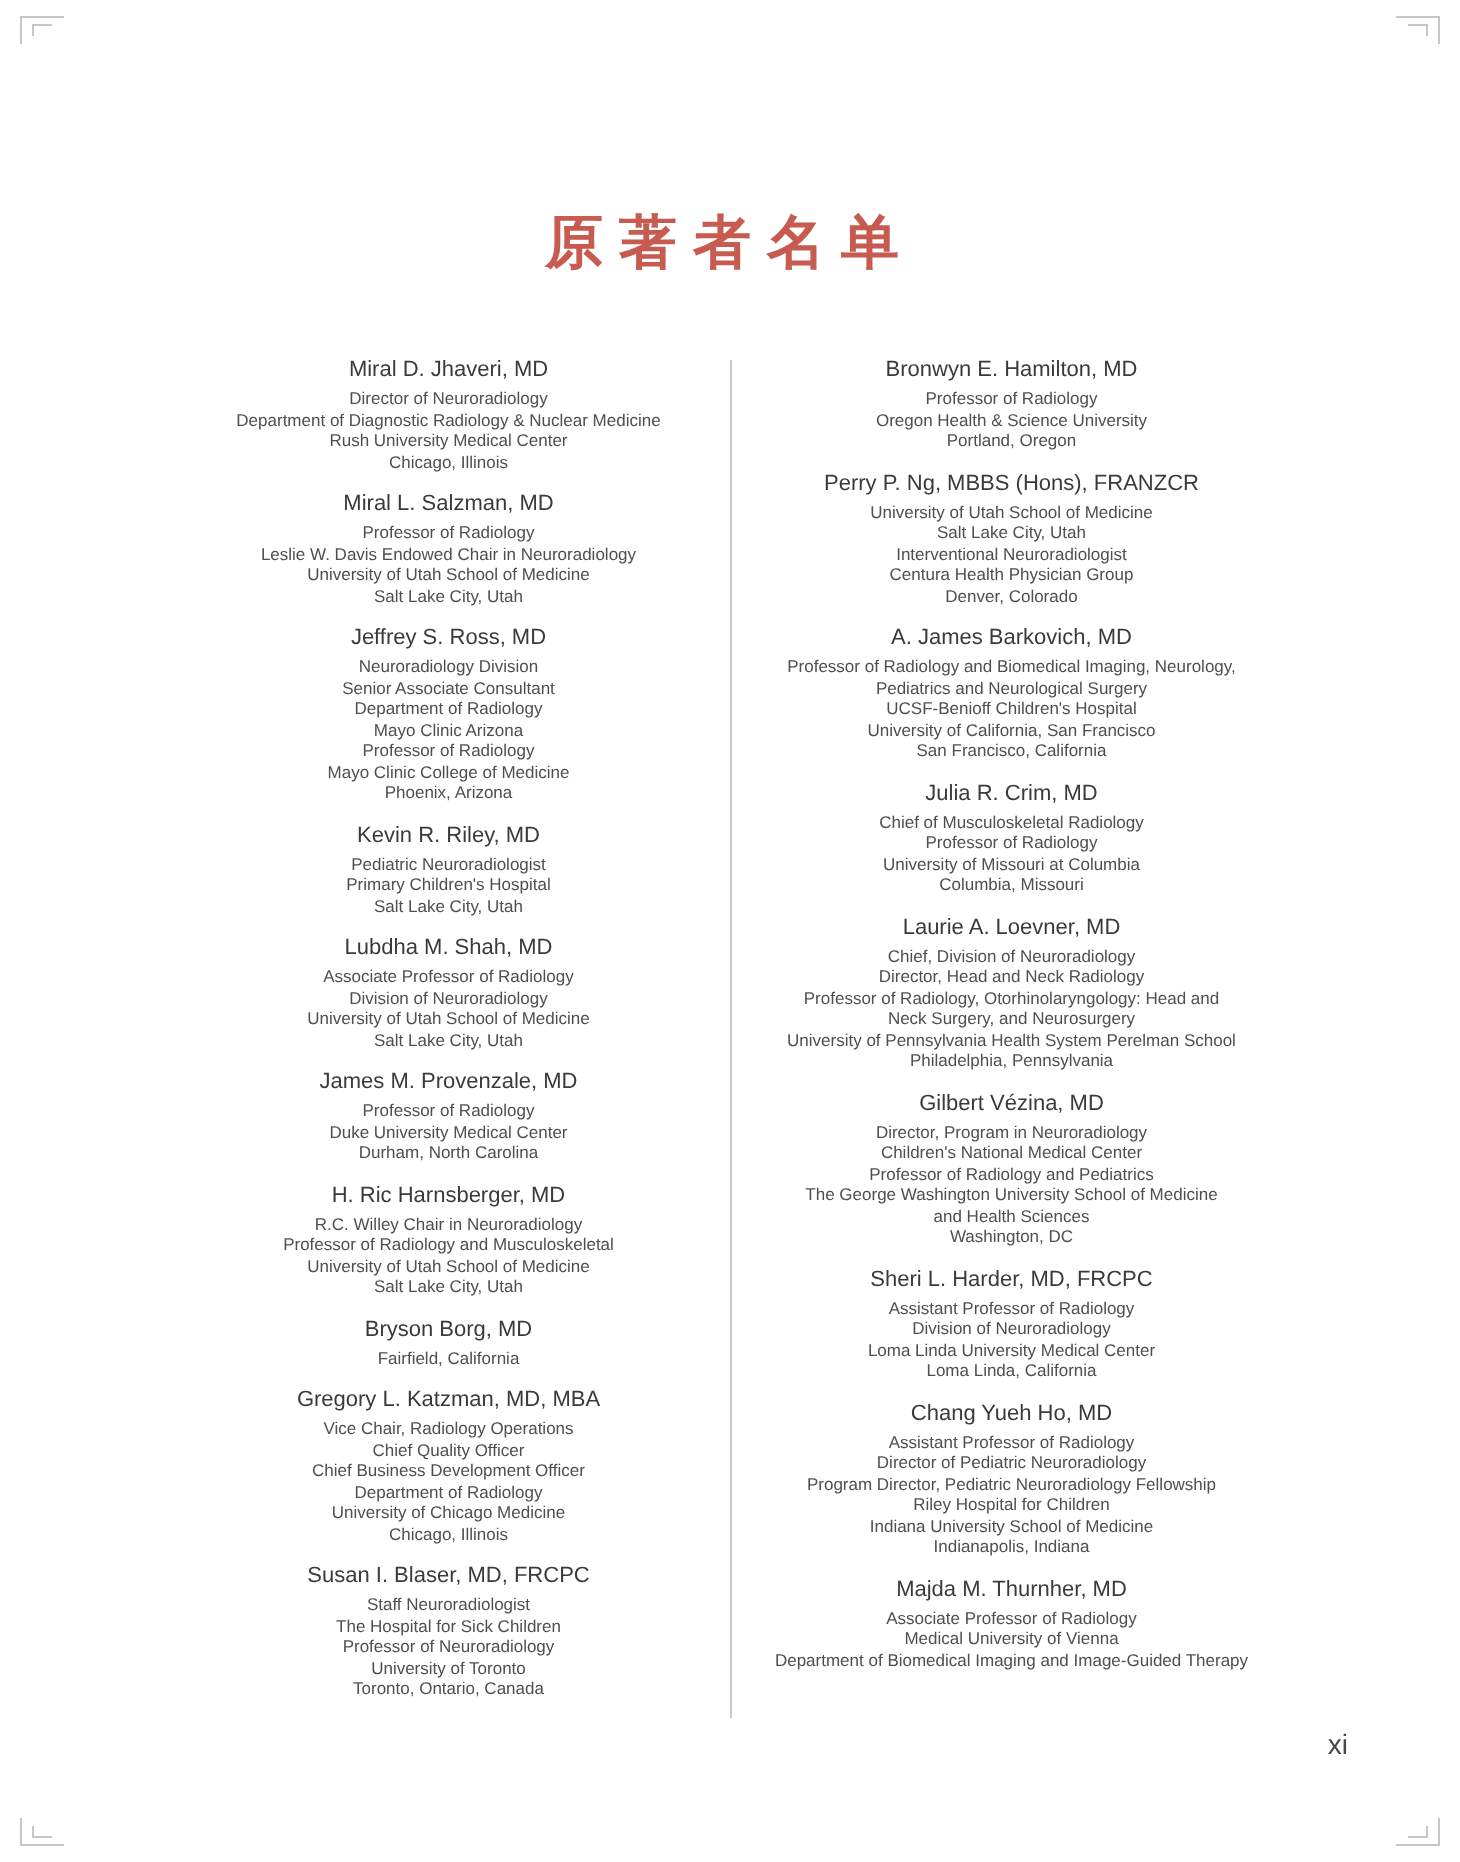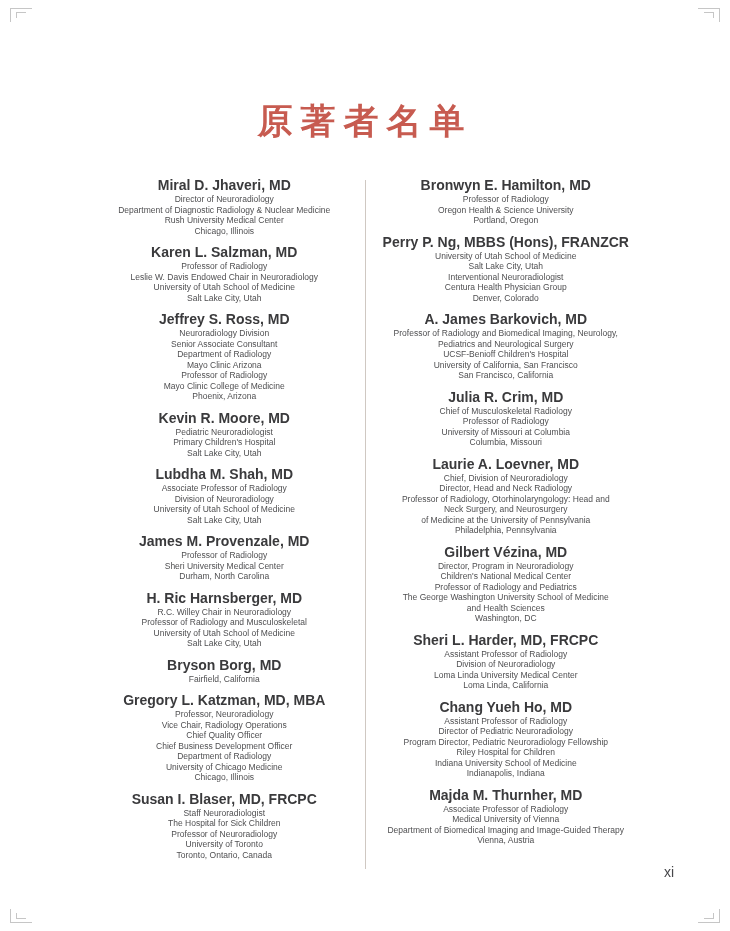--- a/index.html
+++ b/index.html
@@ -28,21 +28,21 @@
   .cm-bl::before, .cm-bl::after { border-left: 1px solid var(--crop-mark, #c6c6c6); border-bottom: 1px solid var(--crop-mark, #c6c6c6); }
   .cm-br::before, .cm-br::after { border-right: 1px solid var(--crop-mark, #c6c6c6); border-bottom: 1px solid var(--crop-mark, #c6c6c6); }
 
   
   .page-title {
     position: absolute;
     top: 100px;
     left: 0;
     width: 100%;
     text-align: center;
-    font-size: 35px;
+    font-size: 29px;
     line-height: 42px;
     font-weight: bold;
     letter-spacing: 8px;
     color: var(--title, #c75b50);
     font-family: "DejaVu Sans", "Liberation Sans", sans-serif;
   }
 
   
   .columns {
     position: absolute;
@@ -58,23 +58,23 @@
     text-align: center;
     padding: 0 2px;
   }
   .divider {
     width: 1px;
     background: var(--divider, #cfc8c2);
     margin: 2px 2px 0 2px;
   }
   .author-entry { margin-bottom: 9px; }
   .author-name {
-    font-size: 14px;
+    font-size: 11px;
     line-height: 14px;
-    font-weight: bold;
+    font-weight: normal;
     color: var(--name-text, #3a3a3c);
     margin-bottom: 2px;
     white-space: nowrap;
   }
   .author-detail {
     font-size: 8.5px;
     line-height: 10.5px;
     color: var(--detail-text, #4f4f51);
     white-space: nowrap;
   }
@@ -101,69 +101,68 @@
 <div class="columns">
   <div class="column">
       <div class="author-entry">
         <div class="author-name">Miral D. Jhaveri, MD</div>
         <div class="author-detail">Director of Neuroradiology</div>
         <div class="author-detail">Department of Diagnostic Radiology &amp; Nuclear Medicine</div>
         <div class="author-detail">Rush University Medical Center</div>
         <div class="author-detail">Chicago, Illinois</div>
       </div>
       <div class="author-entry">
-        <div class="author-name">Karen L. Salzman, MD</div>
+        <div class="author-name">Miral L. Salzman, MD</div>
         <div class="author-detail">Professor of Radiology</div>
         <div class="author-detail">Leslie W. Davis Endowed Chair in Neuroradiology</div>
         <div class="author-detail">University of Utah School of Medicine</div>
         <div class="author-detail">Salt Lake City, Utah</div>
       </div>
       <div class="author-entry">
         <div class="author-name">Jeffrey S. Ross, MD</div>
         <div class="author-detail">Neuroradiology Division</div>
         <div class="author-detail">Senior Associate Consultant</div>
         <div class="author-detail">Department of Radiology</div>
         <div class="author-detail">Mayo Clinic Arizona</div>
         <div class="author-detail">Professor of Radiology</div>
         <div class="author-detail">Mayo Clinic College of Medicine</div>
         <div class="author-detail">Phoenix, Arizona</div>
       </div>
       <div class="author-entry">
-        <div class="author-name">Kevin R. Moore, MD</div>
+        <div class="author-name">Kevin R. Riley, MD</div>
         <div class="author-detail">Pediatric Neuroradiologist</div>
         <div class="author-detail">Primary Children's Hospital</div>
         <div class="author-detail">Salt Lake City, Utah</div>
       </div>
       <div class="author-entry">
         <div class="author-name">Lubdha M. Shah, MD</div>
         <div class="author-detail">Associate Professor of Radiology</div>
         <div class="author-detail">Division of Neuroradiology</div>
         <div class="author-detail">University of Utah School of Medicine</div>
         <div class="author-detail">Salt Lake City, Utah</div>
       </div>
       <div class="author-entry">
         <div class="author-name">James M. Provenzale, MD</div>
         <div class="author-detail">Professor of Radiology</div>
-        <div class="author-detail">Sheri University Medical Center</div>
+        <div class="author-detail">Duke University Medical Center</div>
         <div class="author-detail">Durham, North Carolina</div>
       </div>
       <div class="author-entry">
         <div class="author-name">H. Ric Harnsberger, MD</div>
         <div class="author-detail">R.C. Willey Chair in Neuroradiology</div>
         <div class="author-detail">Professor of Radiology and Musculoskeletal</div>
         <div class="author-detail">University of Utah School of Medicine</div>
         <div class="author-detail">Salt Lake City, Utah</div>
       </div>
       <div class="author-entry">
         <div class="author-name">Bryson Borg, MD</div>
         <div class="author-detail">Fairfield, California</div>
       </div>
       <div class="author-entry">
         <div class="author-name">Gregory L. Katzman, MD, MBA</div>
-        <div class="author-detail">Professor, Neuroradiology</div>
         <div class="author-detail">Vice Chair, Radiology Operations</div>
         <div class="author-detail">Chief Quality Officer</div>
         <div class="author-detail">Chief Business Development Officer</div>
         <div class="author-detail">Department of Radiology</div>
         <div class="author-detail">University of Chicago Medicine</div>
         <div class="author-detail">Chicago, Illinois</div>
       </div>
       <div class="author-entry">
         <div class="author-name">Susan I. Blaser, MD, FRCPC</div>
         <div class="author-detail">Staff Neuroradiologist</div>
@@ -203,21 +202,21 @@
         <div class="author-detail">Professor of Radiology</div>
         <div class="author-detail">University of Missouri at Columbia</div>
         <div class="author-detail">Columbia, Missouri</div>
       </div>
       <div class="author-entry">
         <div class="author-name">Laurie A. Loevner, MD</div>
         <div class="author-detail">Chief, Division of Neuroradiology</div>
         <div class="author-detail">Director, Head and Neck Radiology</div>
         <div class="author-detail">Professor of Radiology, Otorhinolaryngology: Head and</div>
         <div class="author-detail">Neck Surgery, and Neurosurgery</div>
-        <div class="author-detail">of Medicine at the University of Pennsylvania</div>
+        <div class="author-detail">University of Pennsylvania Health System Perelman School</div>
         <div class="author-detail">Philadelphia, Pennsylvania</div>
       </div>
       <div class="author-entry">
         <div class="author-name">Gilbert Vézina, MD</div>
         <div class="author-detail">Director, Program in Neuroradiology</div>
         <div class="author-detail">Children's National Medical Center</div>
         <div class="author-detail">Professor of Radiology and Pediatrics</div>
         <div class="author-detail">The George Washington University School of Medicine</div>
         <div class="author-detail">and Health Sciences</div>
         <div class="author-detail">Washington, DC</div>
@@ -236,18 +235,17 @@
         <div class="author-detail">Program Director, Pediatric Neuroradiology Fellowship</div>
         <div class="author-detail">Riley Hospital for Children</div>
         <div class="author-detail">Indiana University School of Medicine</div>
         <div class="author-detail">Indianapolis, Indiana</div>
       </div>
       <div class="author-entry">
         <div class="author-name">Majda M. Thurnher, MD</div>
         <div class="author-detail">Associate Professor of Radiology</div>
         <div class="author-detail">Medical University of Vienna</div>
         <div class="author-detail">Department of Biomedical Imaging and Image-Guided Therapy</div>
-        <div class="author-detail">Vienna, Austria</div>
       </div>
     </div>
 </div>
 
 <div class="page-number">xi</div>
 
 </body></html>

